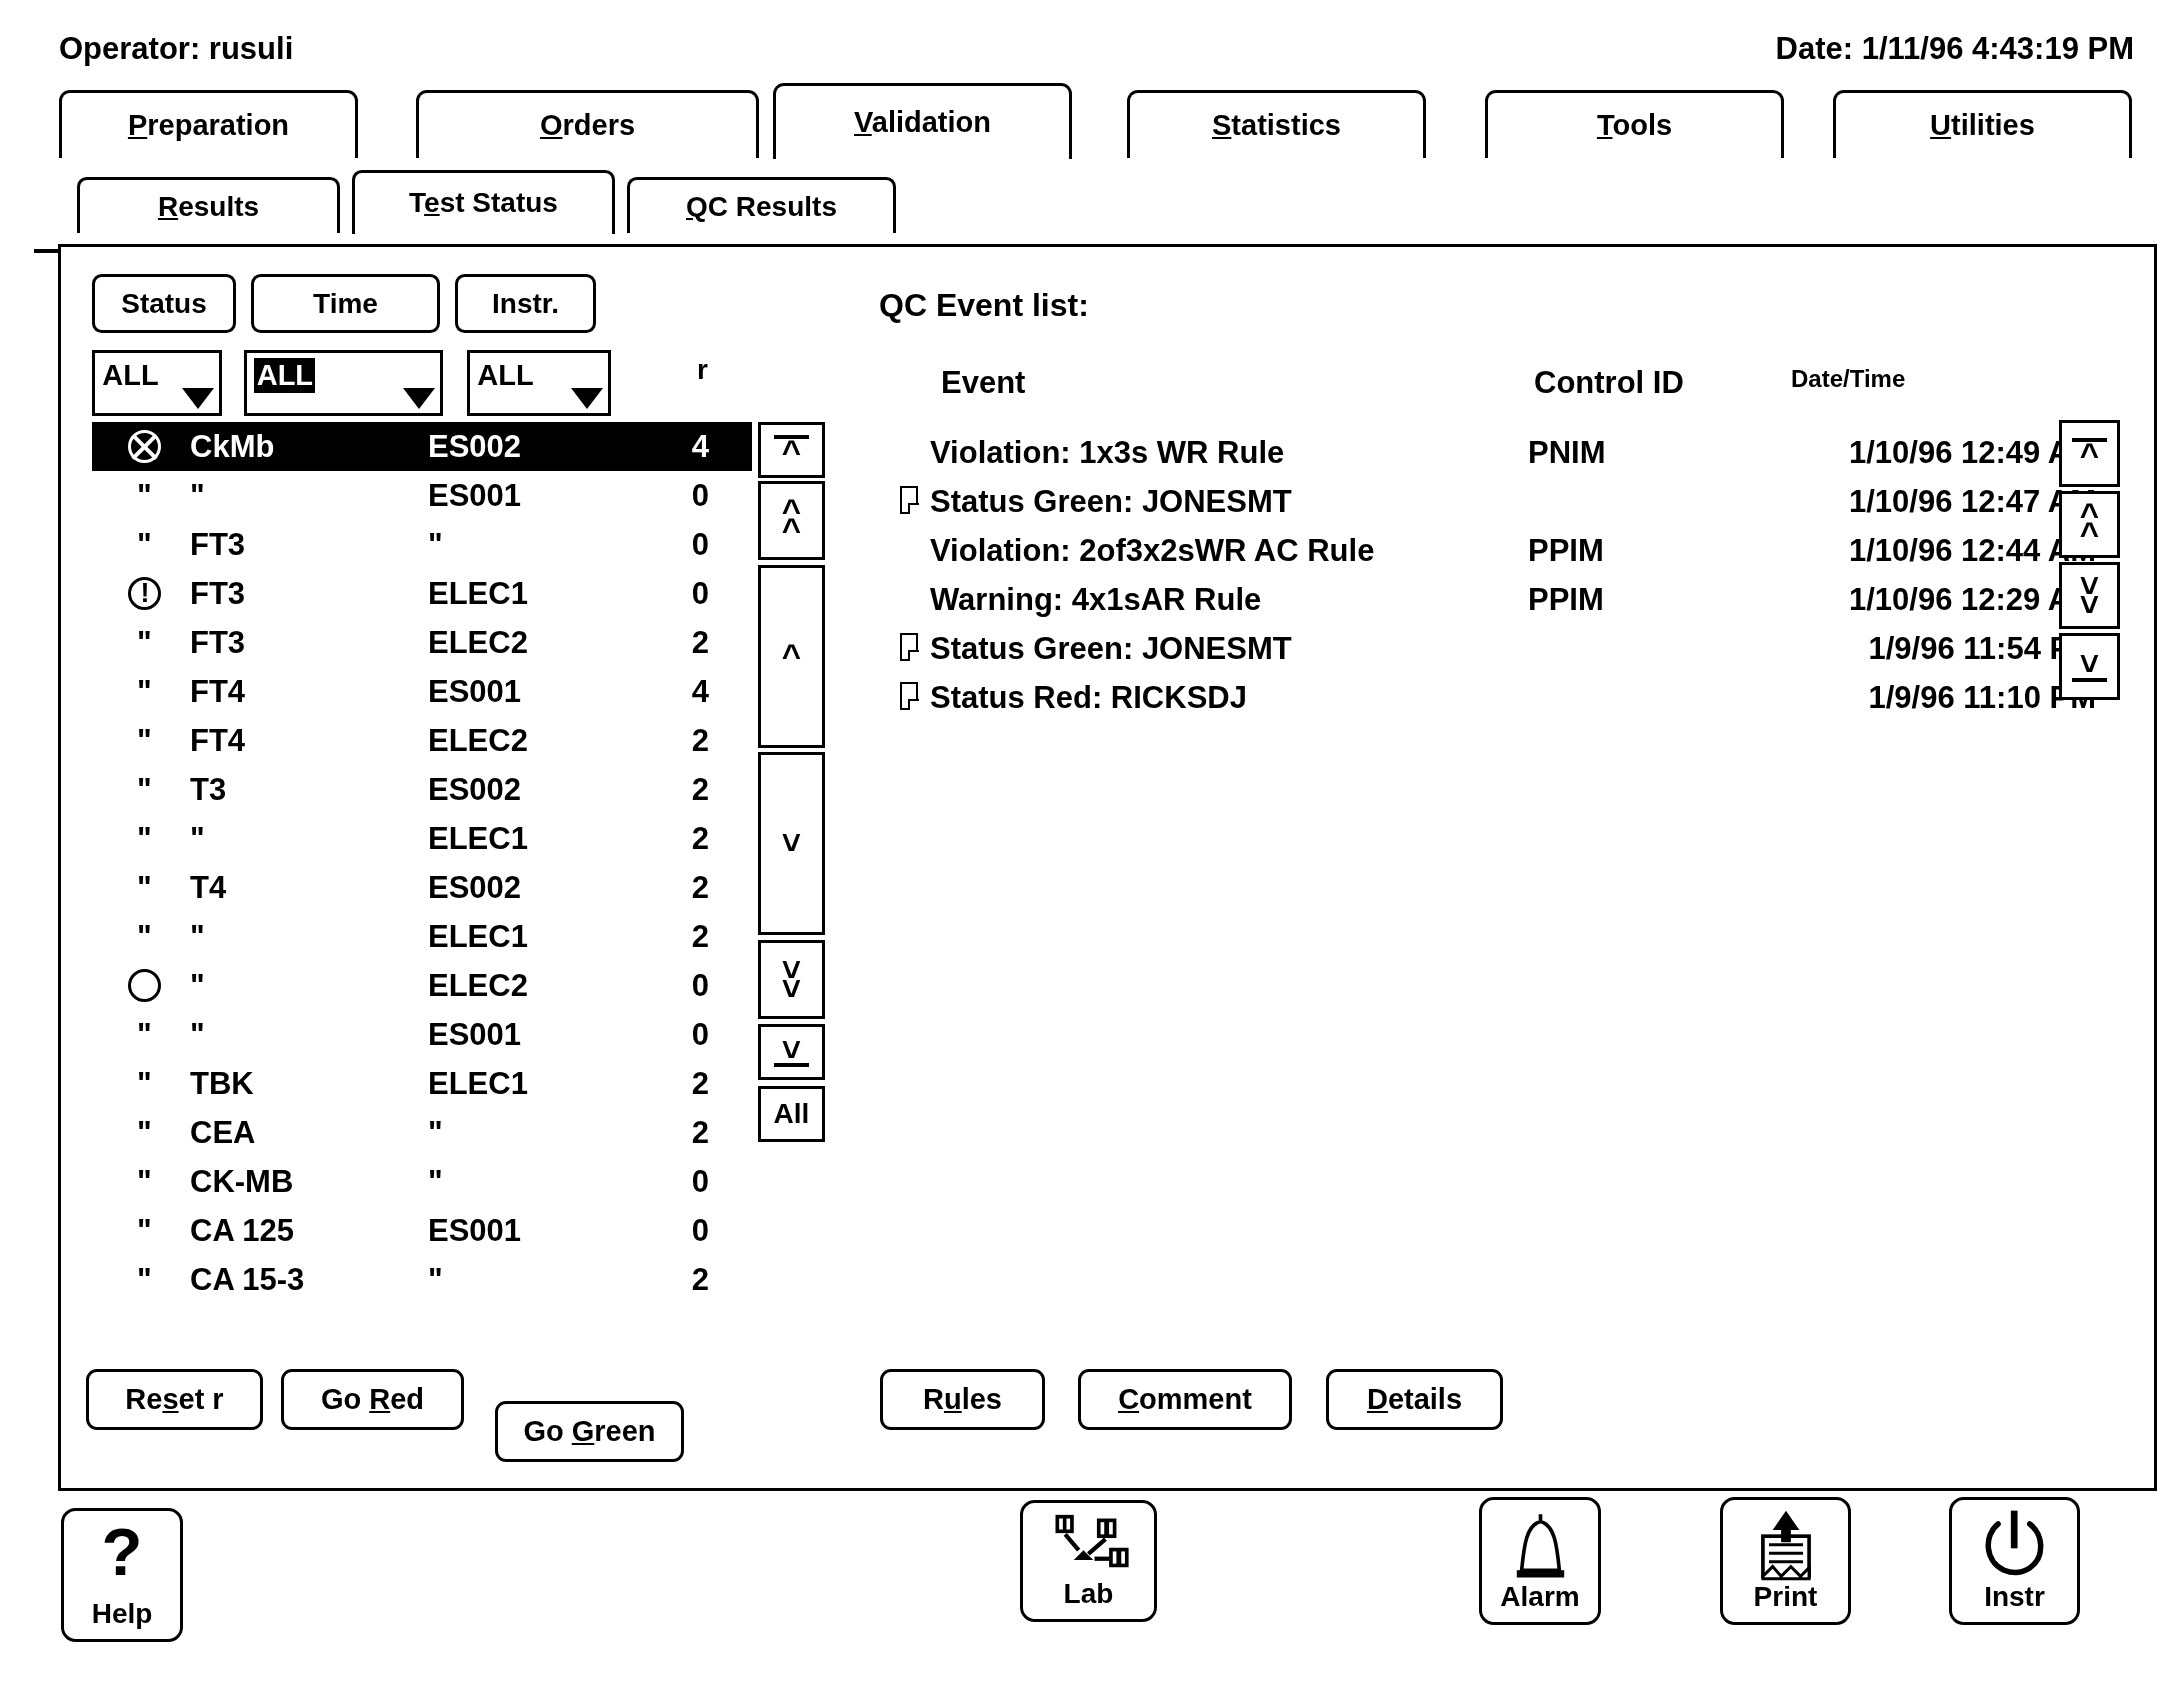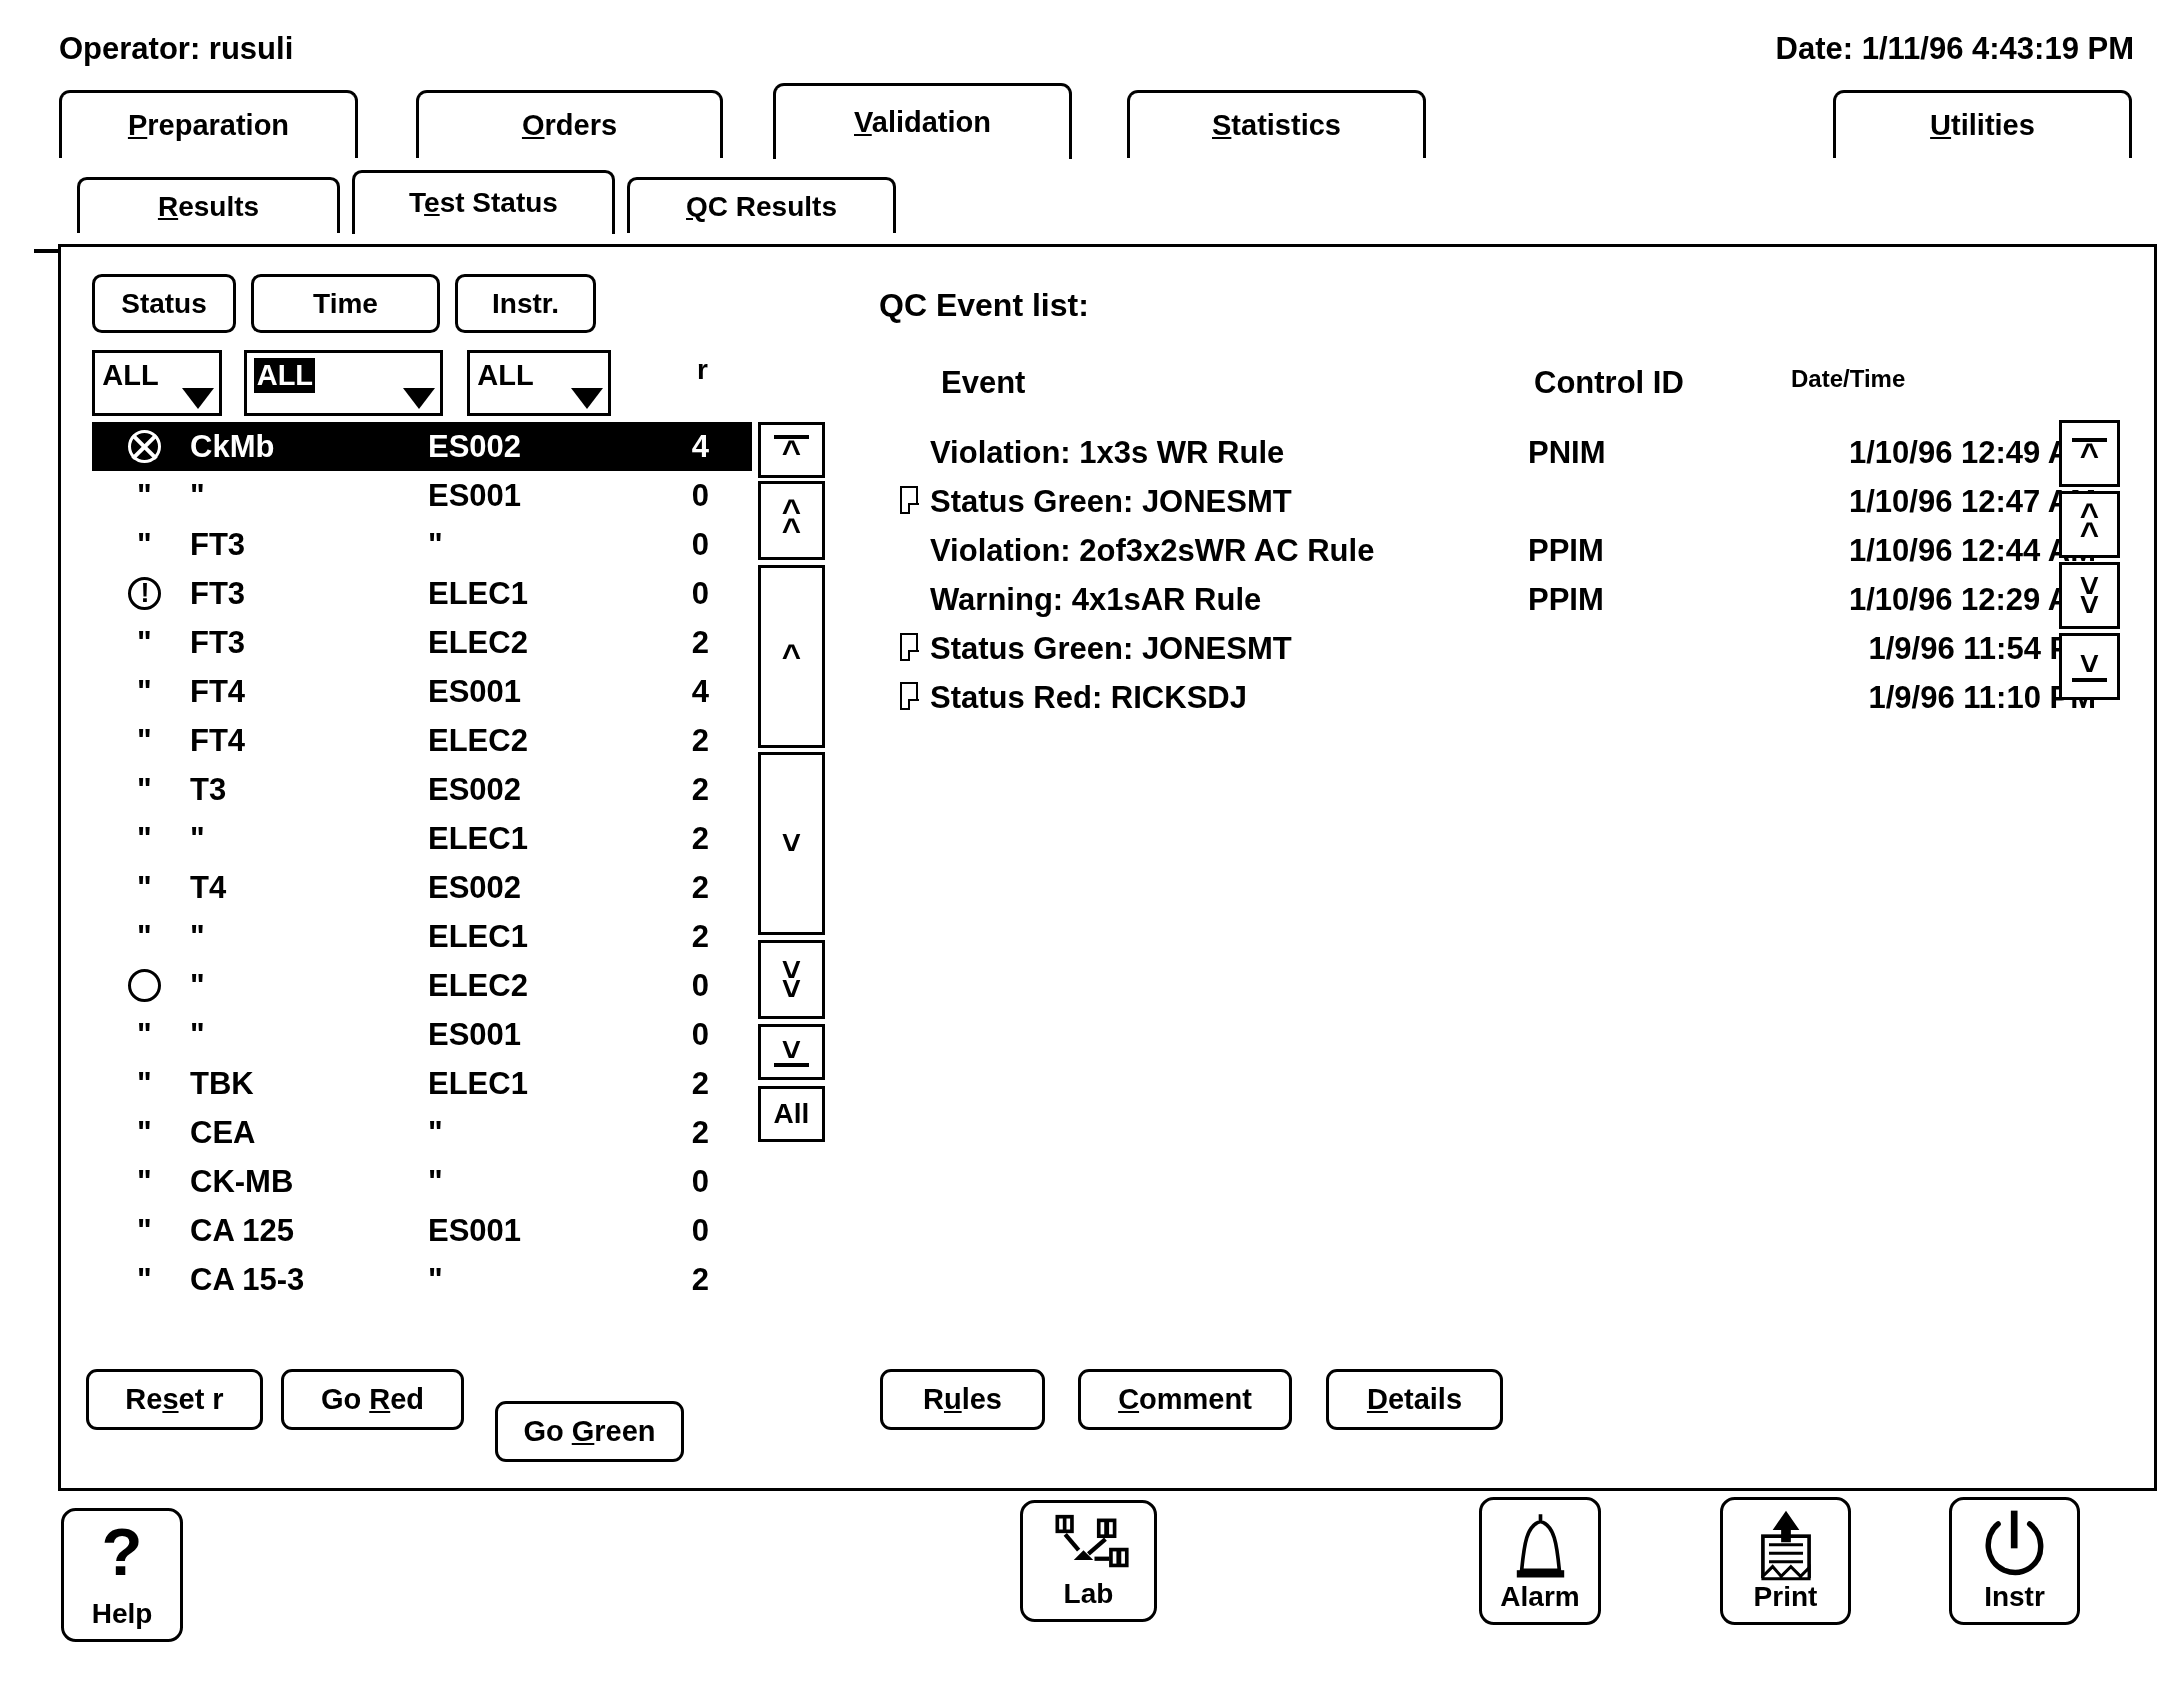--- a/index.html
+++ b/index.html
@@ -283,28 +283,31 @@
 
 <div id="header">
   <div id="operator">Operator: rusuli</div>
   <div id="datetime">Date: 1/11/96 4:43:19 PM</div>
 </div>
 
 <div id="tabstrip">
   <div class="mtab" style="left:59px;width:299px;">
     <span><u>P</u><span>reparation</span></span>
   </div>
-  <div class="mtab" style="left:416px;width:307px;">
+  <div class="mtab" style="left:416px;width:343px;">
     <span><u>O</u><span>rders</span></span>
   </div>
   <div class="mtab active" style="left:773px;width:299px;top:-7.3px;">
     <span><u>V</u><span>alidation</span></span>
   </div>
   <div class="mtab" style="left:1127px;width:299px;">
     <span><u>S</u><span>tatistics</span></span>
+  </div>
+  <div class="mtab" style="left:1485px;width:299px;">
+    <span><u>T</u><span>ools</span></span>
   </div>
   <div class="mtab" style="left:1833px;width:299px;">
     <span><u>U</u><span>tilities</span></span>
   </div>
   <div class="tabline" style="left:34px;width:739px;"></div>
   <div class="tabline" style="left:1072px;width:1085px;"></div>
 </div>
 
 <div id="subtabstrip">
   <div class="stab" style="left:67px;width:263px;">

